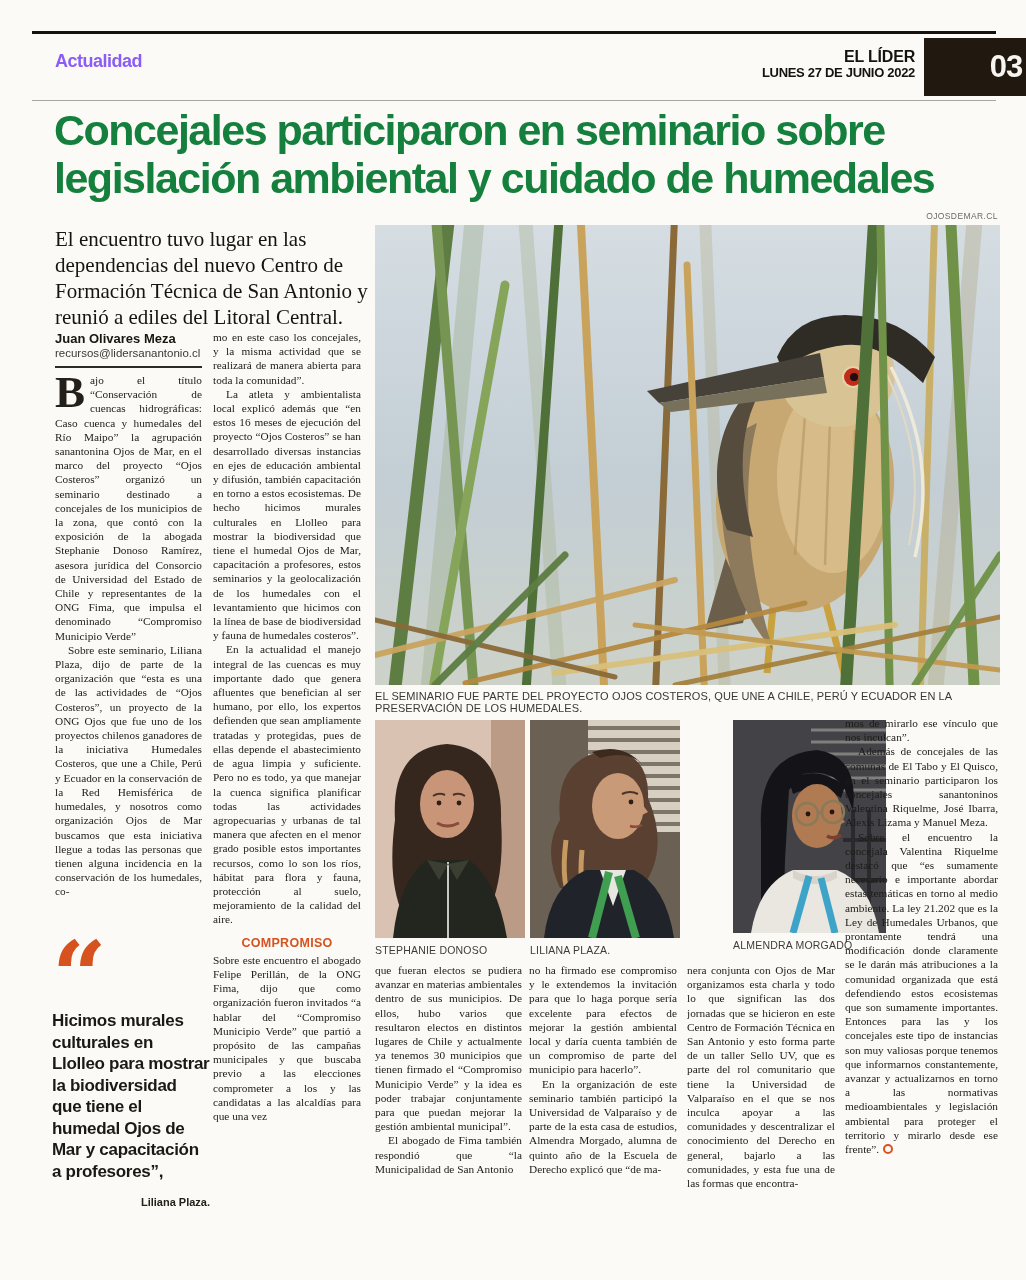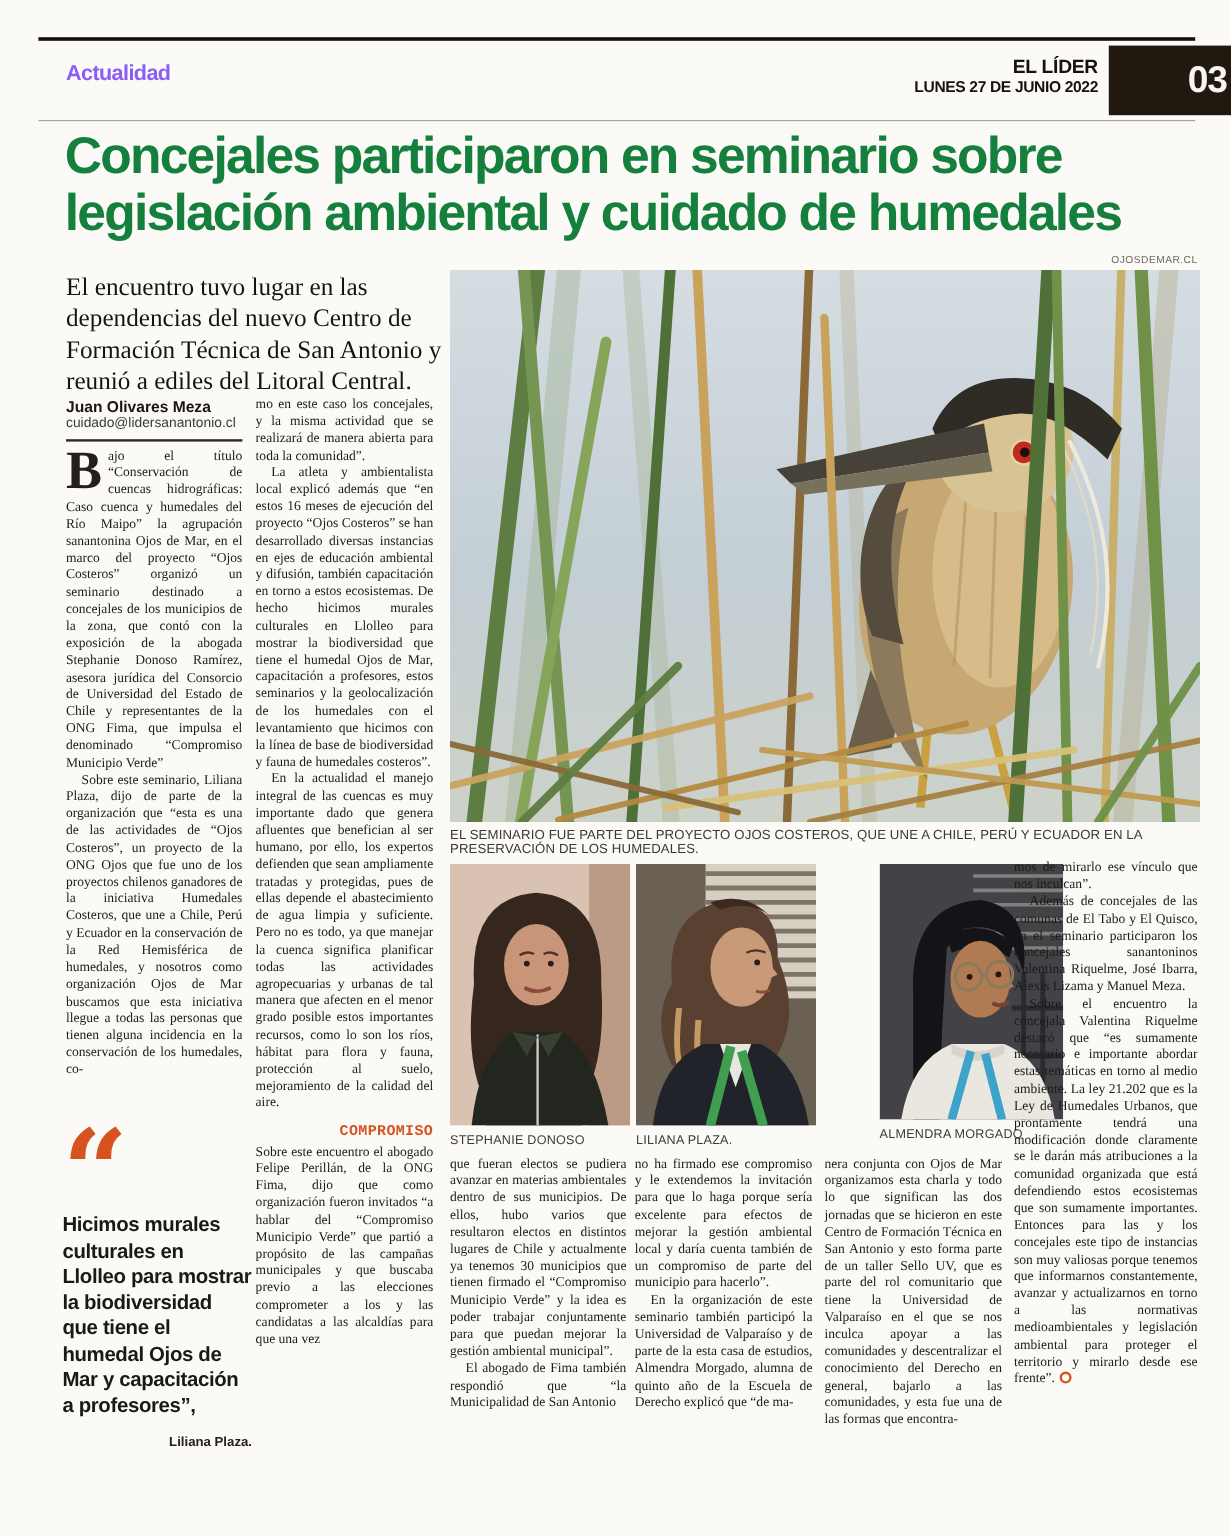--- a/index.html
+++ b/index.html
@@ -36,22 +36,22 @@
   .col p{margin:0;text-indent:13px;}
   .col p.noindent{text-indent:0;}
   .col1{left:55px;top:373px;width:147px;height:564px;}
   .col2{left:213px;top:330px;width:148px;height:912px;}
   .col3{left:375px;top:963px;width:147px;height:282px;}
   .col4{left:529px;top:963px;width:148px;height:282px;}
   .col5{left:687px;top:963px;width:148px;height:282px;}
   .col6{left:845px;top:716px;width:153px;height:530px;}
   .dropcap{float:left;font-size:45px;line-height:36px;font-weight:bold;
     padding:1px 5px 0 0;color:#241f18;font-family:"Liberation Serif",serif;}
-  .subhead{font-family:Liberation Mono, monospace;font-weight:bold;
-    font-size:12.5px;color:#d6531f;letter-spacing:0.3px;margin:9px 0 3px;text-align:right;}
+  .subhead{font-family:Liberation Sans, sans-serif;font-weight:bold;
+    font-size:12.5px;color:#d6531f;letter-spacing:0.3px;margin:9px 0 3px;text-align:center;}
   .endmark{display:inline-block;width:6px;height:6px;border:2.5px solid #d6531f;
     border-radius:50%;margin-left:4px;vertical-align:-1px;}
   
   .pullquote{left:52px;top:948px;width:158px;}
   .pq-mark{font-family:"DejaVu Serif",serif;font-weight:bold;font-size:95px;
     line-height:58px;color:#d6531f;letter-spacing:-8px;display:block;height:62px;}
   .pq-text{font-family:"Liberation Sans",sans-serif;font-weight:bold;
     font-size:17px;line-height:21.5px;color:#1b1916;letter-spacing:-0.3px;}
   .pq-attr{font-family:"Liberation Sans",sans-serif;font-weight:bold;
     font-size:11px;color:#24201a;text-align:right;margin-top:14px;}
@@ -83,21 +83,21 @@
   </div>
   <div class="abs page-box">
     <span>03</span>
   </div>
   <div class="abs header-rule"></div>
 
   <h1 class="abs headline" style="margin:0;">Concejales participaron en seminario sobre legislación ambiental y cuidado de humedales</h1>
   <div class="abs lede">El encuentro tuvo lugar en las dependencias del nuevo Centro de Formación Técnica de San Antonio y reunió a ediles del Litoral Central.</div>
   <div class="abs byline">
     <div class="author">Juan Olivares Meza</div>
-    <div class="email">cuidado@lidersanantonio.cl</div>
+    <div class="email">recursos@lidersanantonio.cl</div>
   </div>
   <div class="abs byline-rule"></div>
 
   <div class="abs photo-credit">OJOSDEMAR.CL</div>
   <figure class="abs main-photo" style="margin:0;">
     <svg viewBox="0 0 625 460">
       <defs>
         <linearGradient id="sky" x1="0" y1="0" x2="0" y2="1">
           <stop offset="0" stop-color="#d5dde2"></stop>
           <stop offset="0.55" stop-color="#c3ced5"></stop>

